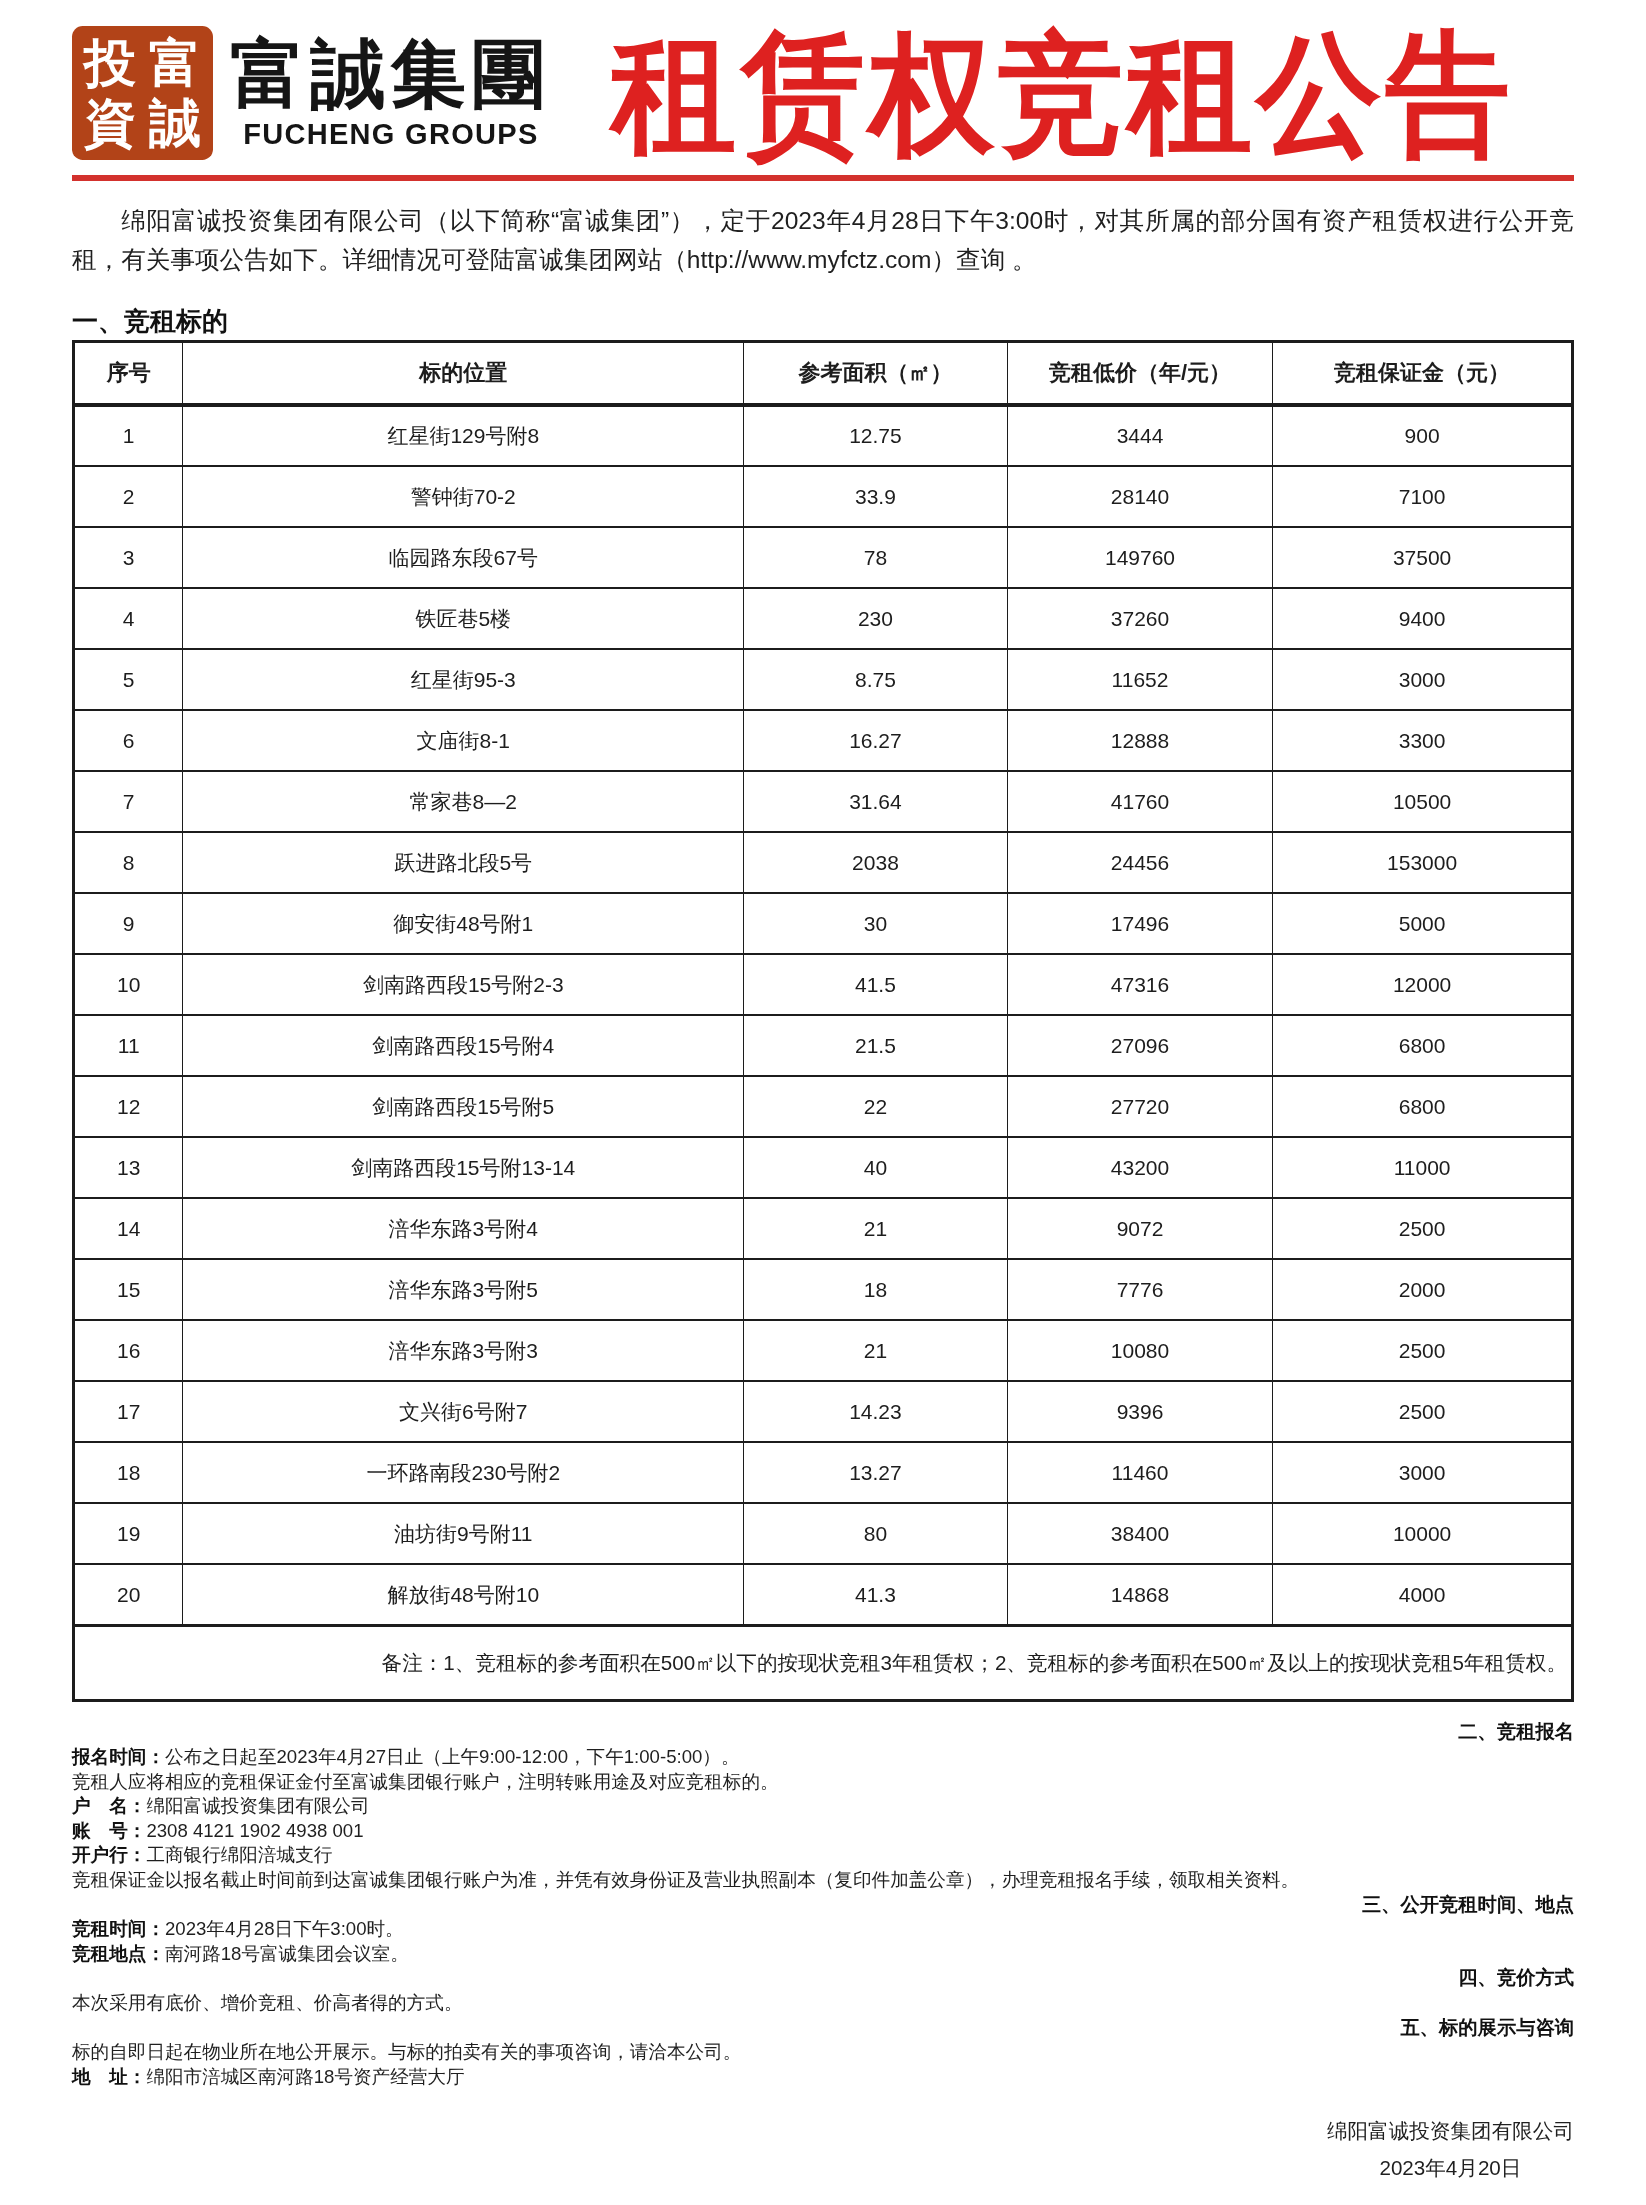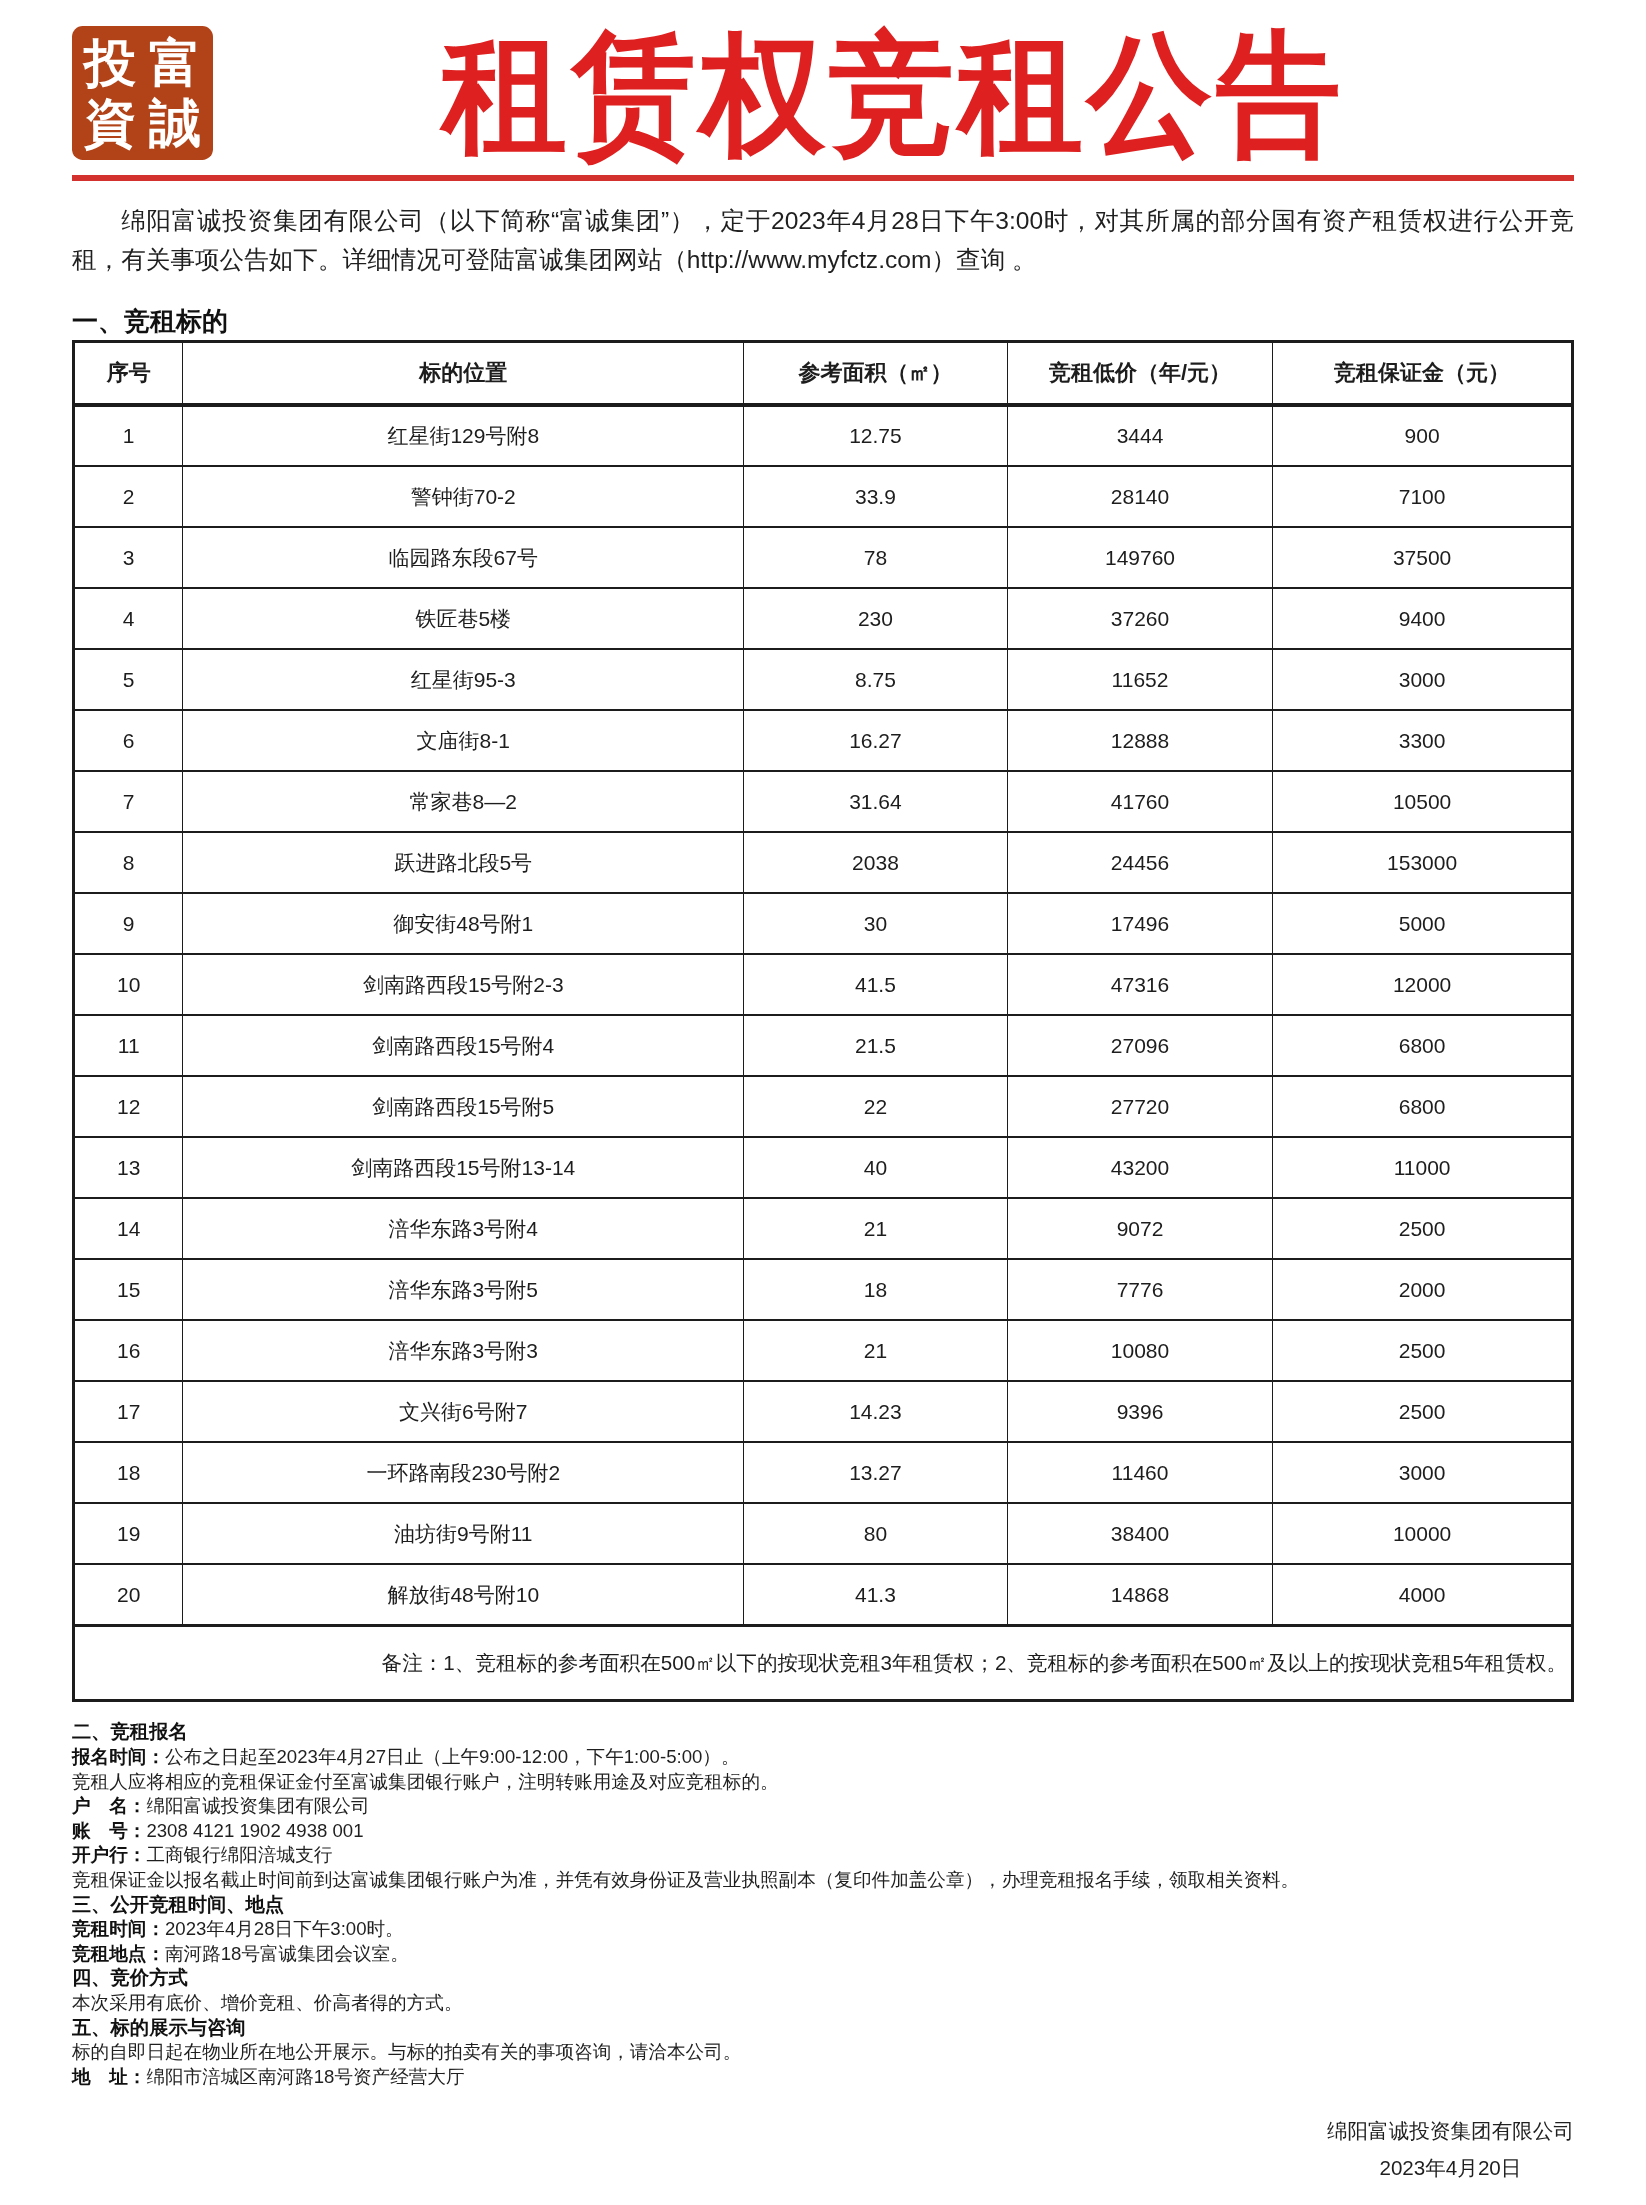--- a/index.html
+++ b/index.html
@@ -110,20 +110,21 @@
     border-top-width:3.3px;
     text-align:right;
   }
   
   .notices { margin-top:18.6px; }
   .sec-heading {
     font-size:19.3px;
     font-weight:bold;
     line-height:24.6px;
     color:#111;
+    text-align:right;
   }
   .line { font-size:18.6px; line-height:24.6px; color:#1f1f1f; }
   .line .label { font-weight:bold; color:#111;margin-top:28px; }
   
   .footer {
     margin-top:22.6px;
     margin-left:auto;
     width:fit-content;
     text-align:center;
     font-size:20.6px;
@@ -140,20 +141,24 @@
     <div class="seal">
 
         <span>投</span>
 
         <span>富</span>
 
         <span>資</span>
 
         <span>誠</span>
       </div>
+    <div class="brand">
+      <div class="brand-cn">富誠集團</div>
+      <div class="brand-en">FUCHENG GROUPS</div>
+    </div>
     <div class="main-title">租赁权竞租公告</div>
   </div>
 
   <div class="red-rule"></div>
 
   <p class="intro">绵阳富诚投资集团有限公司（以下简称“富诚集团”），定于2023年4月28日下午3:00时，对其所属的部分国有资产租赁权进行公开竞租，有关事项公告如下。详细情况可登陆富诚集团网站（http://www.myfctz.com）查询 。</p>
 
   <div class="h1">一、竞租标的</div>
 
   <table class="bid">

